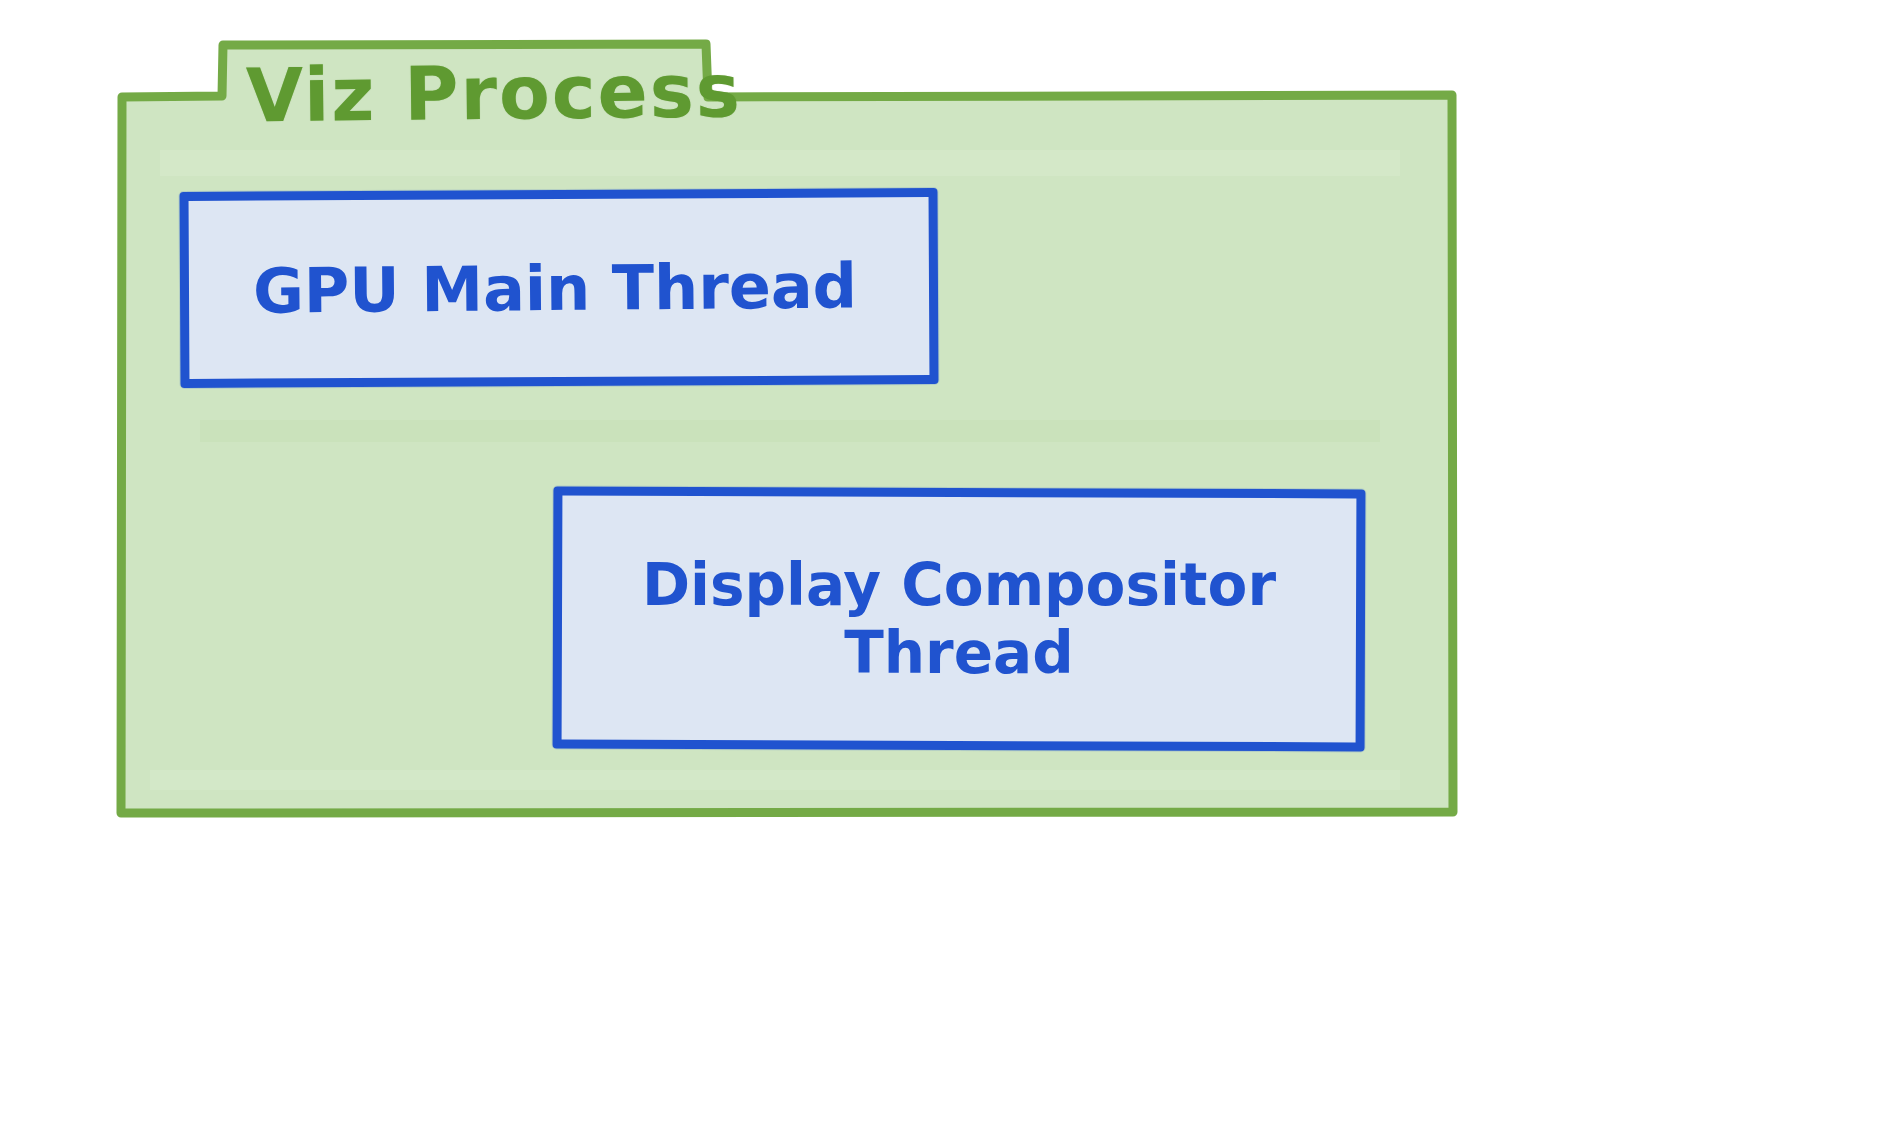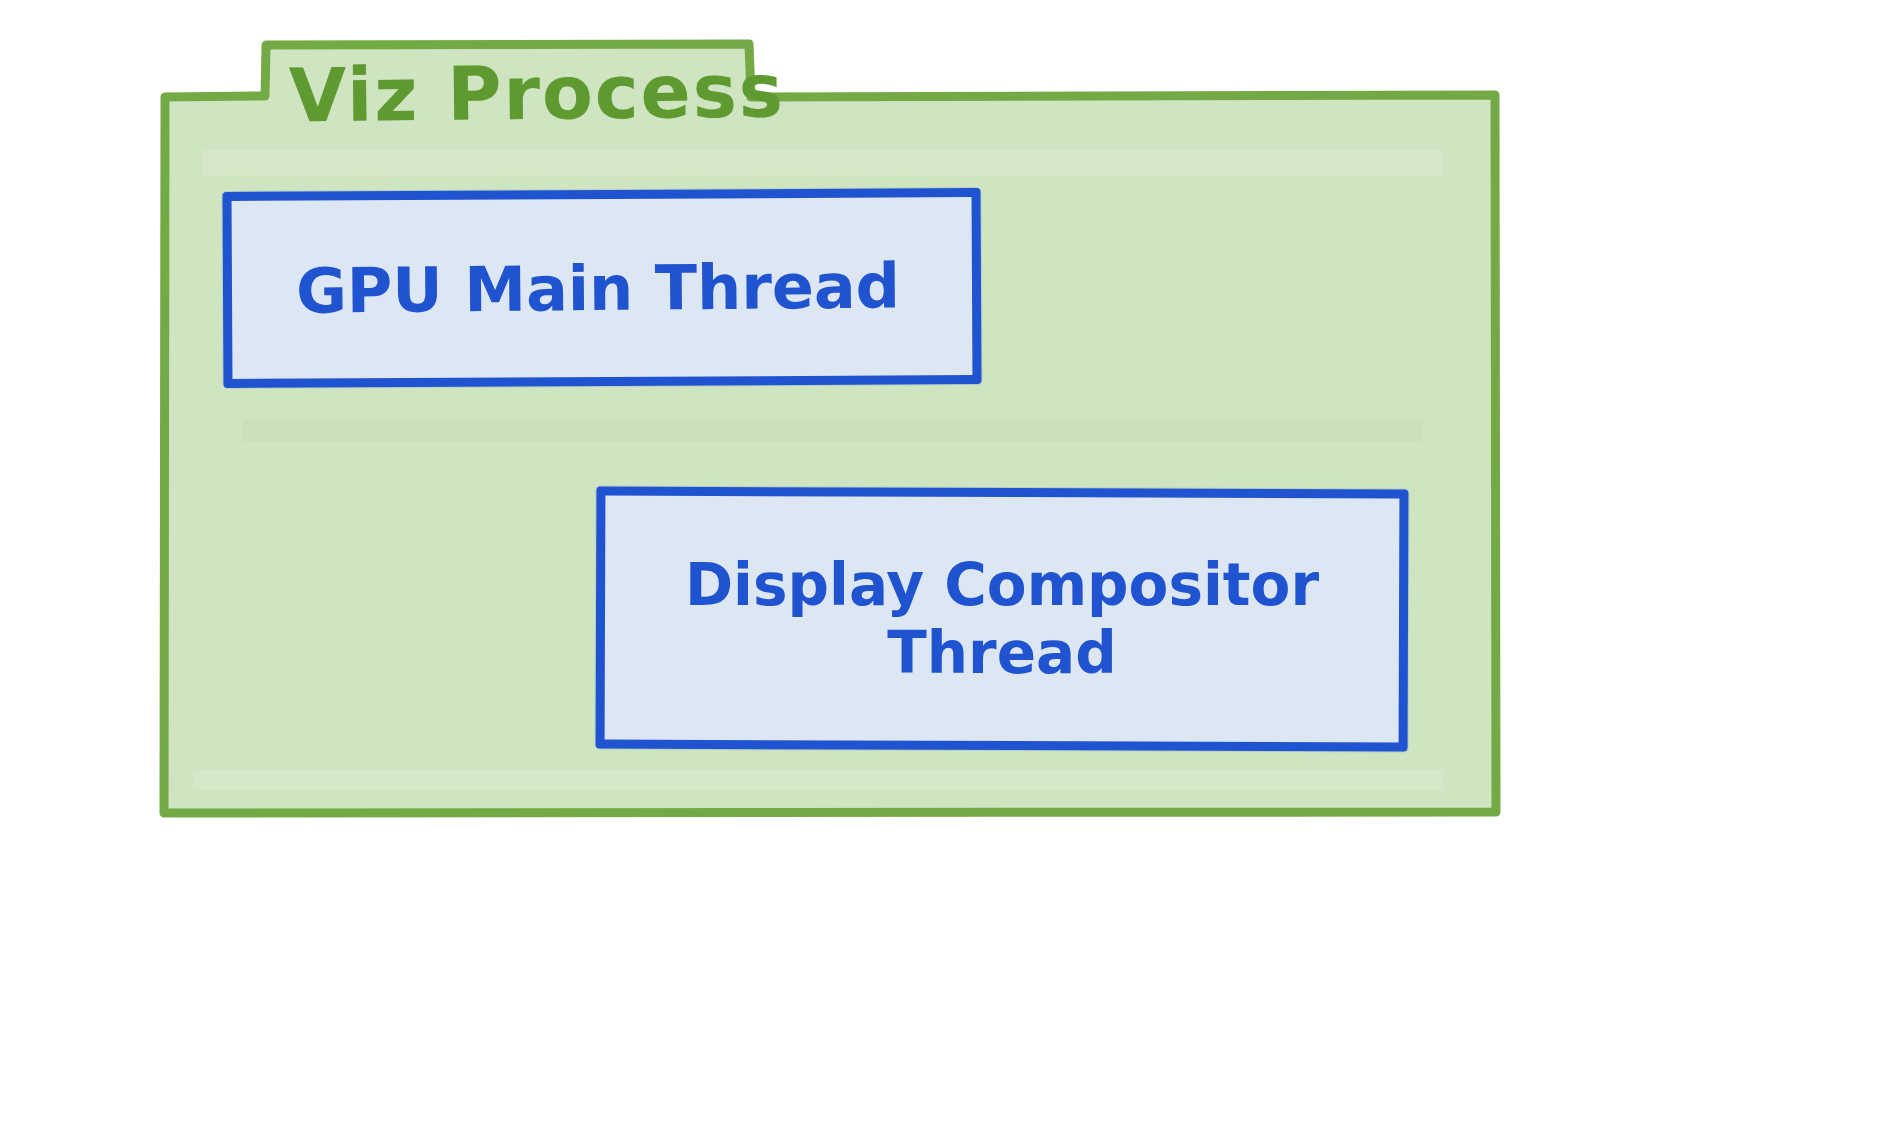--- a/index.html
+++ b/index.html
@@ -9,21 +9,20 @@
     width: 1897px;
     height: 1136px;
     font-family: "DejaVu Sans", "Liberation Sans", sans-serif;
     overflow: hidden;
   }
   .stage {
     position: relative;
     width: 1770px;
     height: 1136px;
     background: #ffffff;
-    margin-left: 43px;
   }
   
   .folder-svg {
     position: absolute;
     left: 0;
     top: 0;
     width: 1897px;
     height: 1136px;
     display: block;
   }

